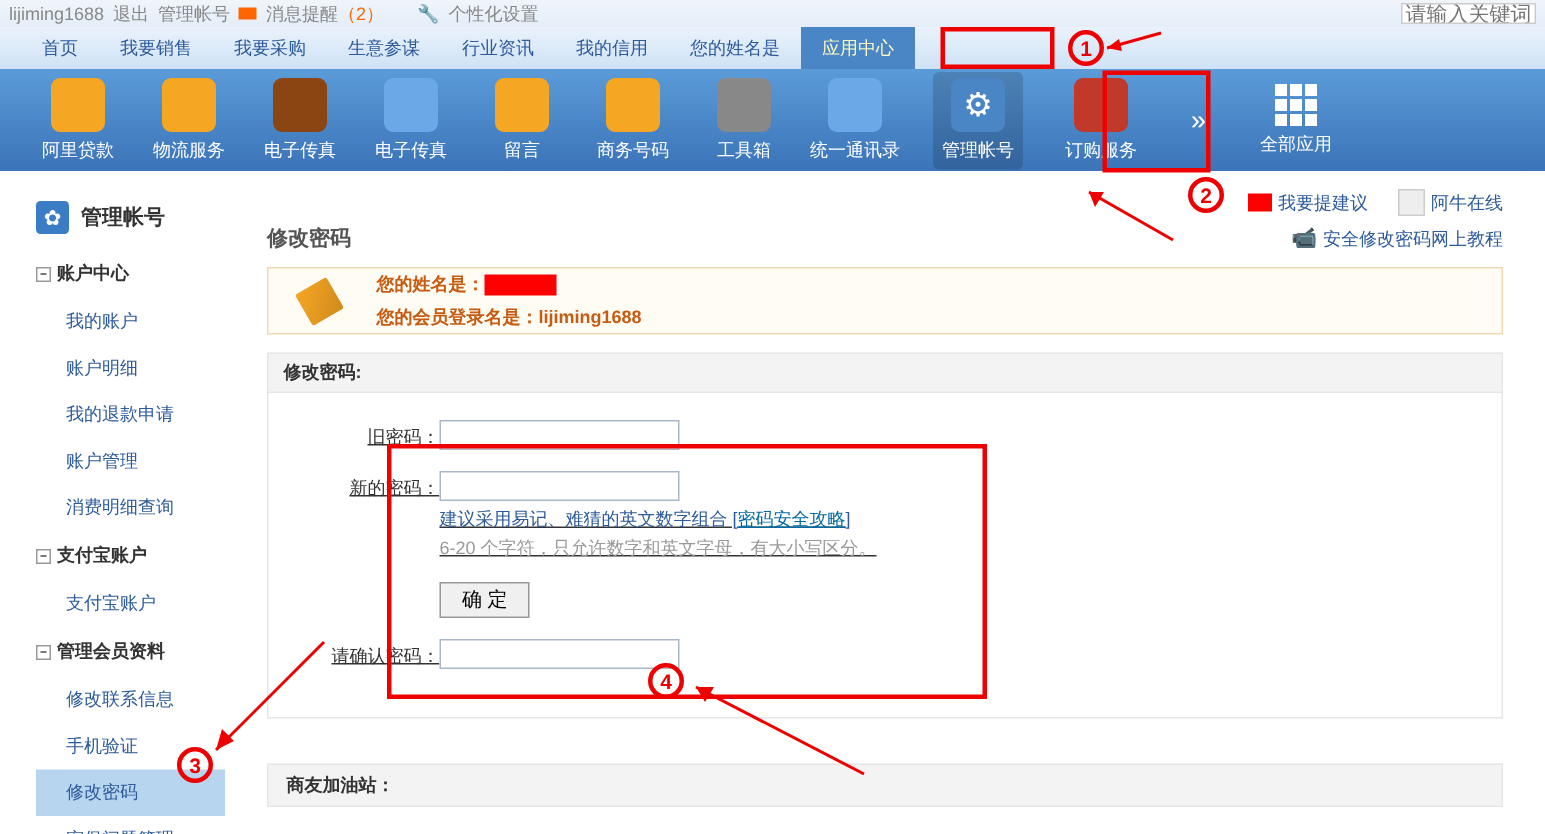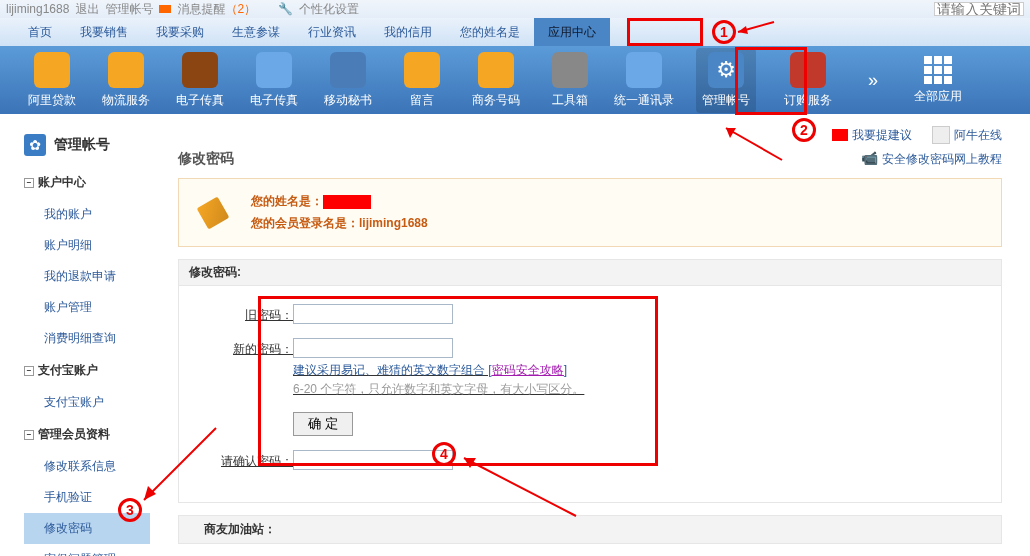--- a/index.html
+++ b/index.html
@@ -7,21 +7,21 @@
 .topbar { height: 18px; background: linear-gradient(#f0f5fb, #e4edf8); display: flex; align-items: center; padding: 0 6px; color: #888; justify-content: space-between; }
 .topbar .left { display: flex; align-items: center; gap: 6px; }
 .topbar a { color: #888; text-decoration: none; }
 .msg-count { color: #f60; }
 .mail-icon { width: 12px; height: 8px; background: #f60; display: inline-block; }
 .search-input { width: 90px; height: 14px; font-size: 14px; border: 1px solid #ccc; padding: 0 2px; }
 .wrench { color: #888; }
 
 .navbar { height: 28px; background: linear-gradient(#eaf2fb, #cfe2f6); display: flex; align-items: center; padding-left: 14px; }
 .navbar .tab { padding: 0 14px; color: #2c5a9a; height: 28px; line-height: 28px; cursor: pointer; }
-.navbar .tab.active { background: #4a86c6; color: #0f172a; }
+.navbar .tab.active { background: #4a86c6; color: #fef9c3; }
 
 .toolbar { height: 68px; background: linear-gradient(#5b9bd8, #3b74b8); display: flex; align-items: center; padding: 0 30px; gap: 30px; color: #fff; }
 .tool { display: flex; flex-direction: column; align-items: center; gap: 4px; cursor: pointer; width: 44px; }
 .tool.active { background: rgba(0,0,0,0.15); padding: 4px 6px; border-radius: 4px; width: auto; }
 .tool .ico { width: 36px; height: 36px; display: flex; align-items: center; justify-content: center; border-radius: 6px; }
 .tool .lbl { font-size: 12px; white-space: nowrap; }
 .grid-ico { display: grid; grid-template-columns: repeat(3, 8px); grid-template-rows: repeat(3, 8px); gap: 2px; }
 .grid-ico span { background: #fff; }
 
 .content { display: flex; }
@@ -36,38 +36,38 @@
 .main { flex: 1; padding: 12px 28px 0 18px; }
 .main-top { display: flex; justify-content: flex-end; gap: 20px; margin-bottom: 6px; align-items: center; }
 .main-top a { color: #2c5a9a; text-decoration: none; display: flex; align-items: center; gap: 4px; }
 .bear-ico { width: 18px; height: 18px; background: #eee; border: 1px solid #ccc; display: inline-block; }
 .flag-ico { width: 16px; height: 12px; background: #f00; display: inline-block; }
 .cam-ico { color: #2c5a9a; font-size: 14px; }
 .h2row { display: flex; justify-content: space-between; align-items: center; margin-bottom: 10px; }
 .h2row h2 { color: #555; font-size: 14px; font-weight: bold; }
 .h2row a { color: #2c5a9a; text-decoration: none; }
 
-.info-box { border: 1px solid #f2d9b6; background: #fffcf4; padding: 12px 18px; display: flex; gap: 18px; align-items: center; }
+.info-box { border: 1px solid #f2d9b6; background: #fffcf4; padding: 0 18px; display: flex; gap: 18px; align-items: center; }
 .pencil-ico { width: 36px; height: 36px; display: inline-block; position: relative; }
 .pencil-ico::after { content: ""; position: absolute; width: 24px; height: 24px; background: linear-gradient(135deg,#f5a623,#d08a1d); transform: rotate(-30deg); top: 6px; left: 4px; border-radius: 2px; }
 .info-box .txt { color: #c65b12; line-height: 1.8; }
 .redact { display: inline-block; width: 48px; height: 14px; background: #f00; vertical-align: middle; }
 
 .panel-hdr { background: #f3f3f3; border: 1px solid #e6e6e6; padding: 4px 10px; font-weight: bold; margin-top: 12px; }
 .form-wrap { border: 1px solid #e6e6e6; border-top: none; padding: 18px 24px; }
 .row { display: flex; align-items: flex-start; margin-bottom: 14px; text-decoration: underline; }
 .row label { width: 90px; text-align: right; padding-top: 3px; }
 .row .ctrl { flex: 1; }
 .row input[type=password] { width: 160px; height: 20px; border: 1px solid #a9b8c9; }
 .hint1 { color: #2c5a9a; margin-top: 4px; }
-.hint1 a { color: #a21caf; margin-top: 28px; }
+.hint1 a { color: #0369a1; margin-top: 28px; }
 .hint2 { color: #999; margin-top: 2px; }
 .btn-ok { padding: 2px 14px; background: #f0f0f0; border: 1px solid #999; cursor: pointer; }
 
-.panel-hdr2 { background: #f3f3f3; border: 1px solid #e6e6e6; padding: 5px 25px; font-weight: bold; margin-top: 12px; }
+.panel-hdr2 { background: #f3f3f3; border: 1px solid #e6e6e6; padding: 5px 12px; font-weight: bold; margin-top: 30px; }
 .links-row { padding: 10px 16px; display: flex; gap: 120px; color: #333; }
 
 
 .redbox { position: absolute; border: 3px solid #e00; pointer-events: none; z-index: 100; }
 .circle-num { position: absolute; width: 24px; height: 24px; border: 3px solid #e00; border-radius: 50%; color: #e00; display: flex; align-items: center; justify-content: center; font-weight: bold; font-size: 14px; z-index: 100; pointer-events: none; }
 .arrow-svg { position: absolute; pointer-events: none; z-index: 99; }
 </style>
 </head>
 <body>
 
@@ -107,24 +107,20 @@
     </div>
     <div class="tool">
       <div class="ico" style="background: rgb(139, 69, 19);"></div>
       <div class="lbl">电子传真</div>
     </div>
     <div class="tool">
       <div class="ico" style="background: rgb(106, 168, 232);"></div>
       <div class="lbl">电子传真</div>
     </div>
     <div class="tool">
-      <div class="ico" style="background: rgb(74, 125, 184);"></div>
-      <div class="lbl">移动秘书</div>
-    </div>
-    <div class="tool">
       <div class="ico" style="background: rgb(245, 166, 35);"></div>
       <div class="lbl">留言</div>
     </div>
     <div class="tool">
       <div class="ico" style="background: rgb(245, 166, 35);"></div>
       <div class="lbl">商务号码</div>
     </div>
     <div class="tool">
       <div class="ico" style="background: rgb(136, 136, 136);"></div>
       <div class="lbl">工具箱</div>

